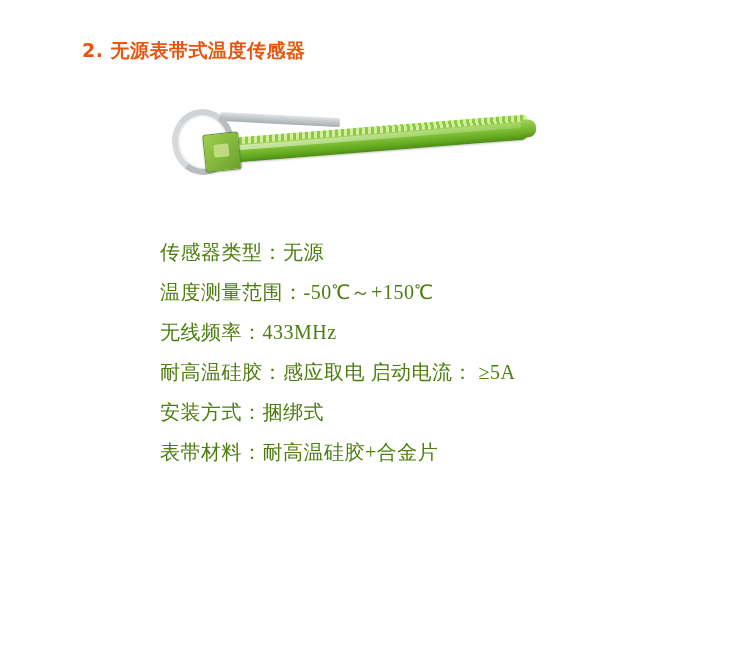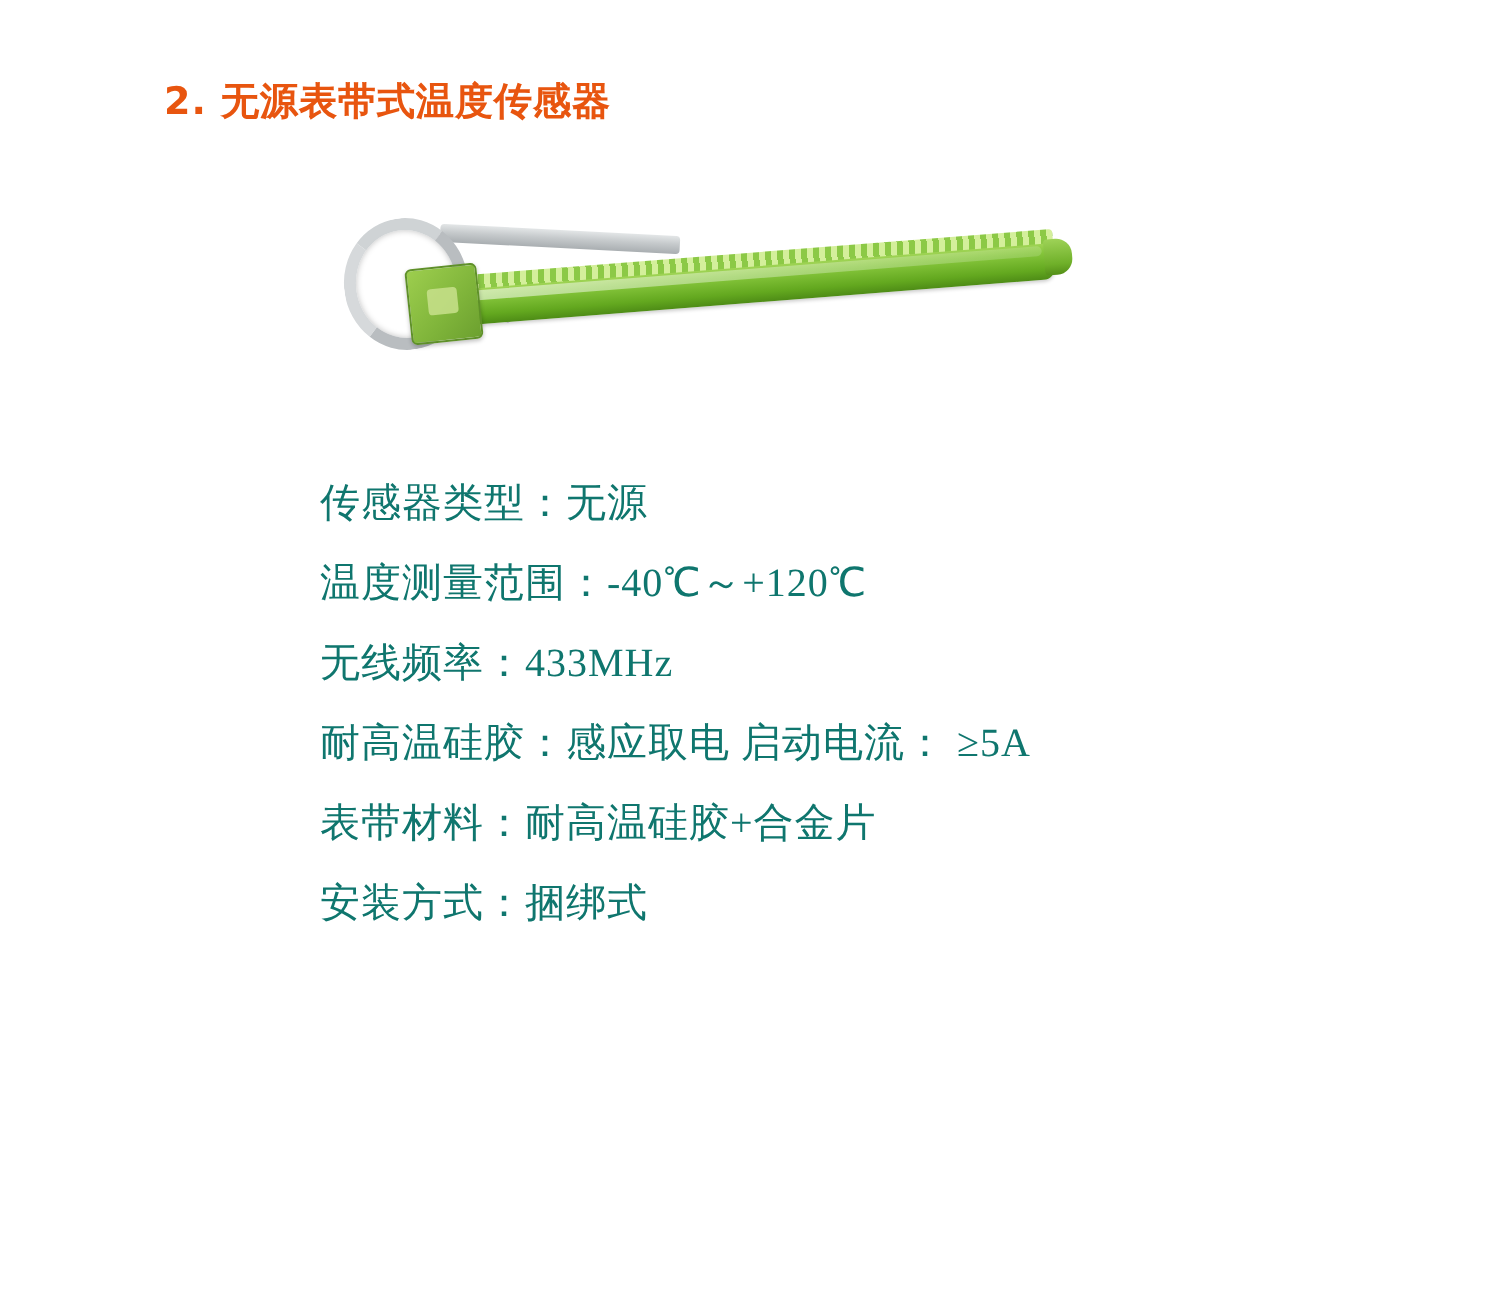--- a/index.html
+++ b/index.html
@@ -159,21 +159,21 @@
   
   .spec-list {
     position: absolute;
     left: 160px;
     top: 232px;
     width: 560px;
   }
   .spec-line {
     font-family: "Liberation Serif", serif;
     font-size: 20px;
-    color: #0f766e;
+    color: #4d7c0f;
     line-height: 40px;
     white-space: nowrap;
     letter-spacing: 0.5px;
   }
 </style>
 </head>
 <body>
 
 <div class="page">
 
@@ -186,20 +186,20 @@
     <div class="strap">
       <div class="strap-teeth"></div>
       <div class="strap-sheen"></div>
       <div class="strap-tip"></div>
     </div>
     <div class="sensor-block"></div>
   </div>
 
   <div class="spec-list">
     <div class="spec-line">传感器类型：无源</div>
-    <div class="spec-line">温度测量范围：-40℃～+120℃</div>
+    <div class="spec-line">温度测量范围：-50℃～+150℃</div>
     <div class="spec-line">无线频率：433MHz</div>
     <div class="spec-line">耐高温硅胶：感应取电 启动电流： ≥5A</div>
+    <div class="spec-line">安装方式：捆绑式</div>
     <div class="spec-line">表带材料：耐高温硅胶+合金片</div>
-    <div class="spec-line">安装方式：捆绑式</div>
   </div>
 
 </div>
 
 </body></html>

